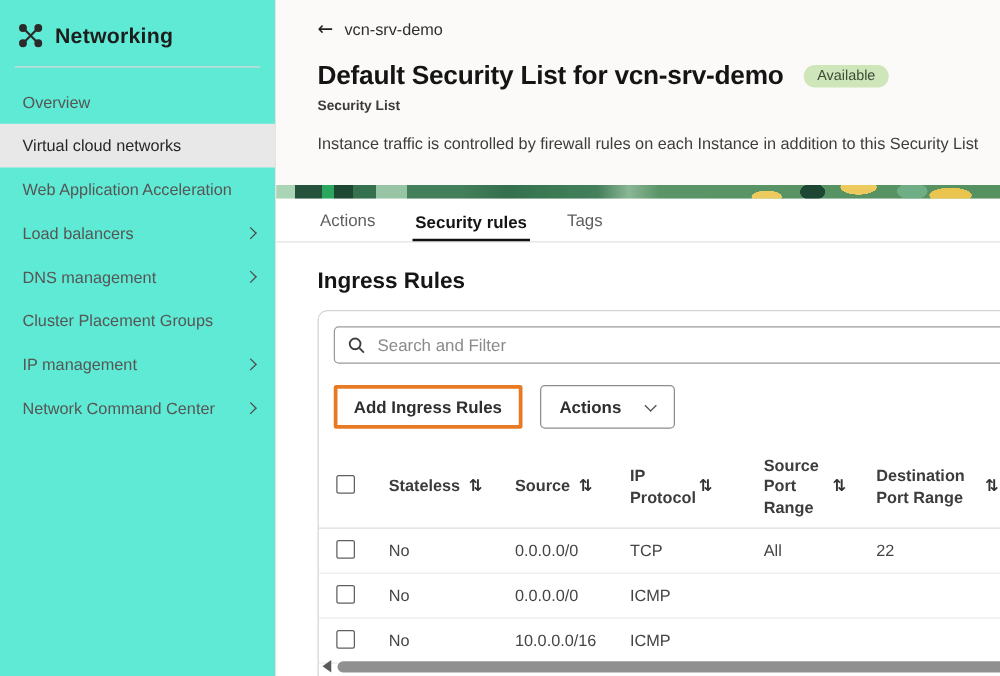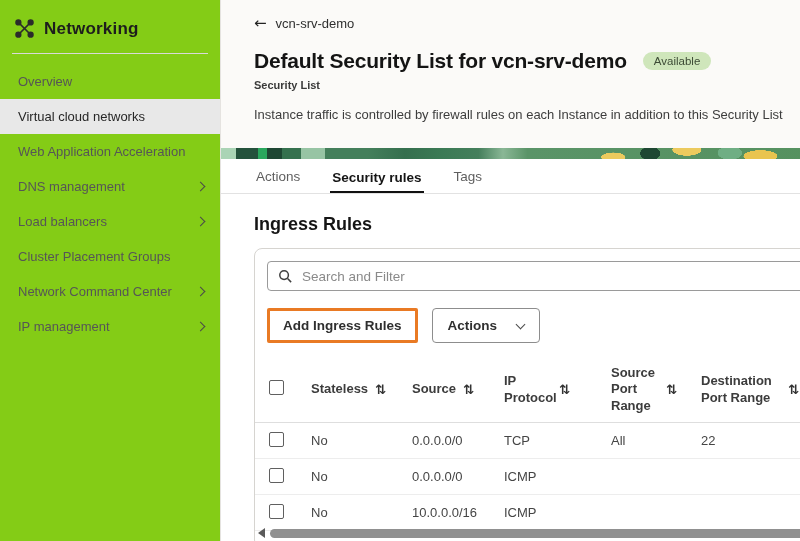--- a/index.html
+++ b/index.html
@@ -1,21 +1,21 @@
 <!DOCTYPE html>
 <html><head>
 <meta charset="utf-8">
 <style>
   * { margin:0; padding:0; box-sizing:border-box; }
   html,body { width:800px; height:541px; overflow:hidden; background:#fff;
               font-family:"Liberation Sans","DejaVu Sans",sans-serif; color:#2e2e2e; }
   .app { position:relative; width:800px; height:541px; display:flex; }
 
   
-  .sidebar { width:220px; flex:0 0 220px; background:#84cc16; padding-top:16px; }
+  .sidebar { width:220px; flex:0 0 220px; background:#5eead4; padding-top:16px; }
   .sidebar-header { display:flex; align-items:center; gap:9px; padding:2px 16px 14px 14px; }
   .sidebar-title { font-size:17px; font-weight:700; color:#1d1d1d; letter-spacing:.2px; }
   .sidebar-divider { border-top:1px solid #d9d9d9; margin:0 12px 10px 12px; }
   .side-item { display:flex; align-items:center; justify-content:space-between;
                height:35px; padding:0 16px 0 18px; font-size:13px; color:#565656; cursor:pointer; }
   .side-item.selected { background:#e8e8e8; color:#272727; font-weight:500; }
   .chev { width:7px; height:7px; border-top:1.6px solid #4a4a4a; border-right:1.6px solid #4a4a4a;
           display:inline-block; transform:rotate(45deg); flex:0 0 auto; }
   .chev.down { transform:rotate(135deg); margin-top:-3px; }
 
@@ -117,36 +117,36 @@
       <div class="side-item">
         <span>Overview</span>
       </div>
       <div class="side-item selected">
         <span>Virtual cloud networks</span>
       </div>
       <div class="side-item">
         <span>Web Application Acceleration</span>
       </div>
       <div class="side-item">
+        <span>Load balancers</span>
+        <span class="chev"></span>
+      </div>
+      <div class="side-item">
         <span>DNS management</span>
         <span class="chev"></span>
       </div>
       <div class="side-item">
-        <span>Load balancers</span>
-        <span class="chev"></span>
-      </div>
-      <div class="side-item">
         <span>Cluster Placement Groups</span>
       </div>
       <div class="side-item">
+        <span>IP management</span>
+        <span class="chev"></span>
+      </div>
+      <div class="side-item">
         <span>Network Command Center</span>
-        <span class="chev"></span>
-      </div>
-      <div class="side-item">
-        <span>IP management</span>
         <span class="chev"></span>
       </div>
     </nav>
   </aside>
 
   <main class="content">
     <div class="page-header">
       <div class="breadcrumb">
         <span class="back-arrow">←</span>
         <span class="crumb-link">vcn-srv-demo</span>

